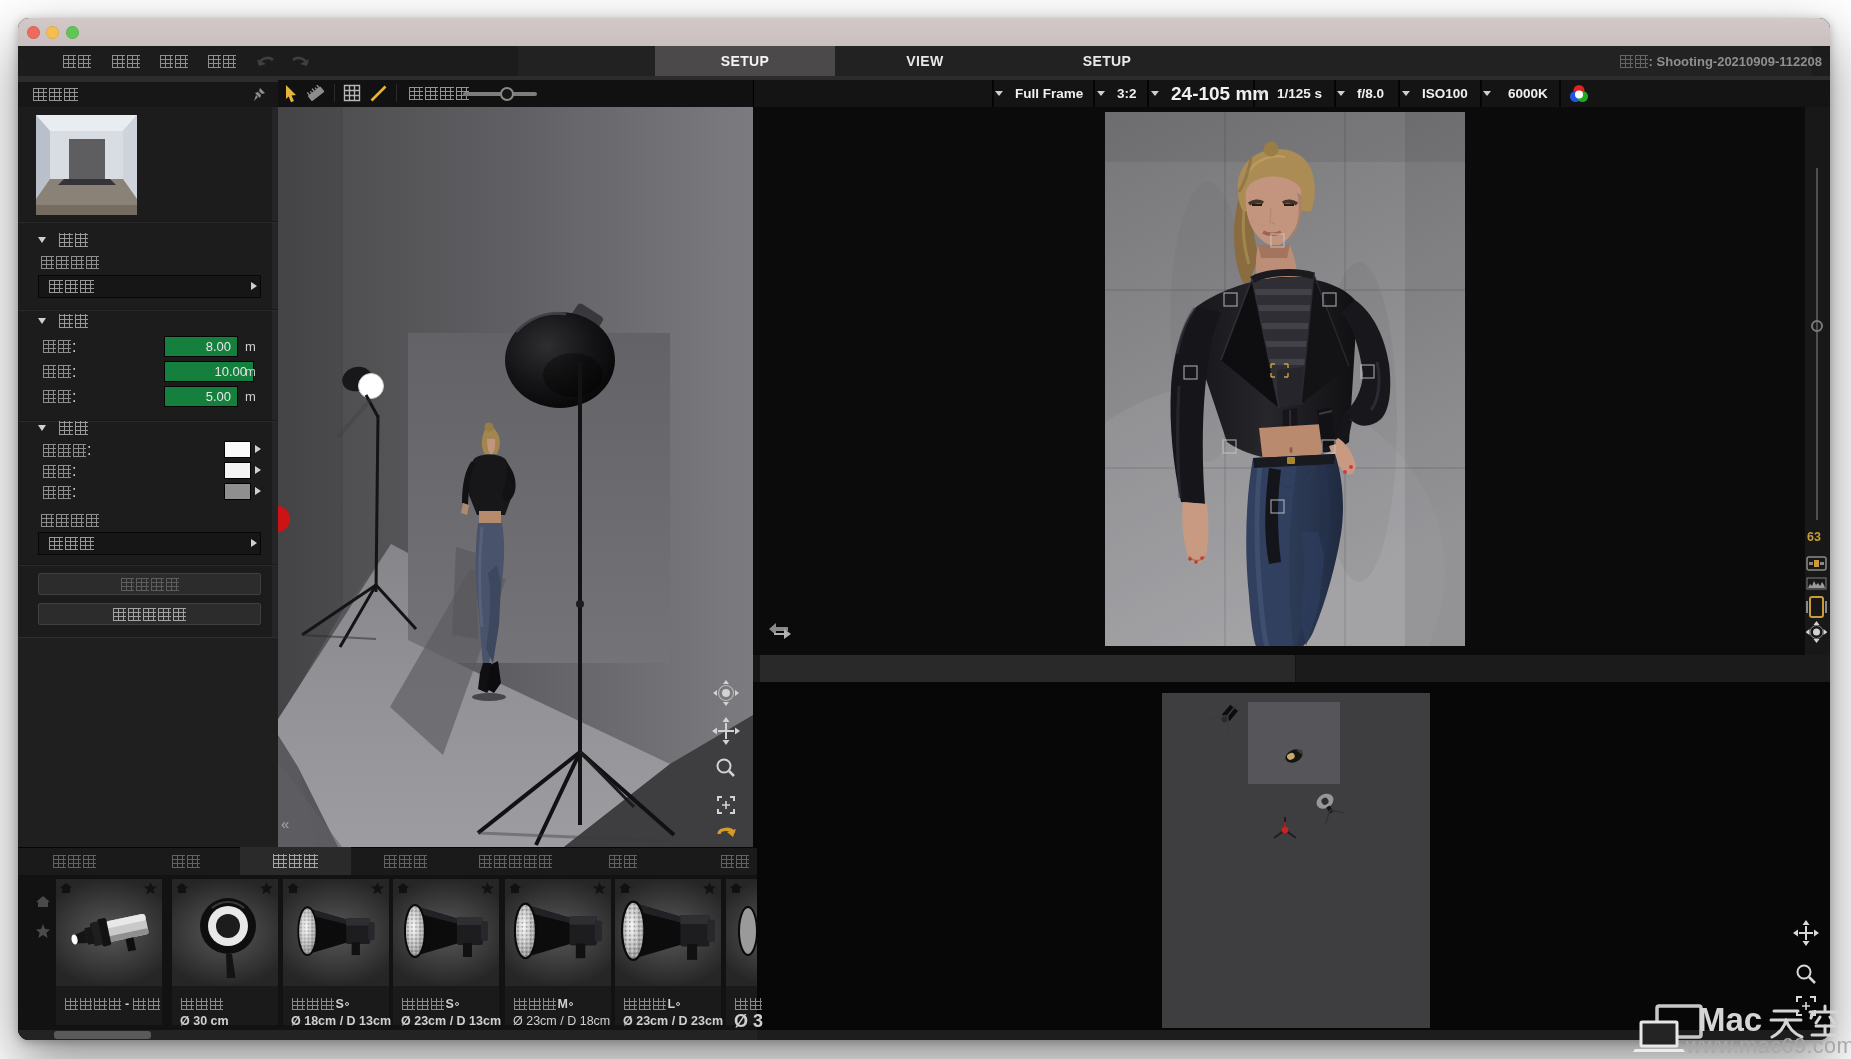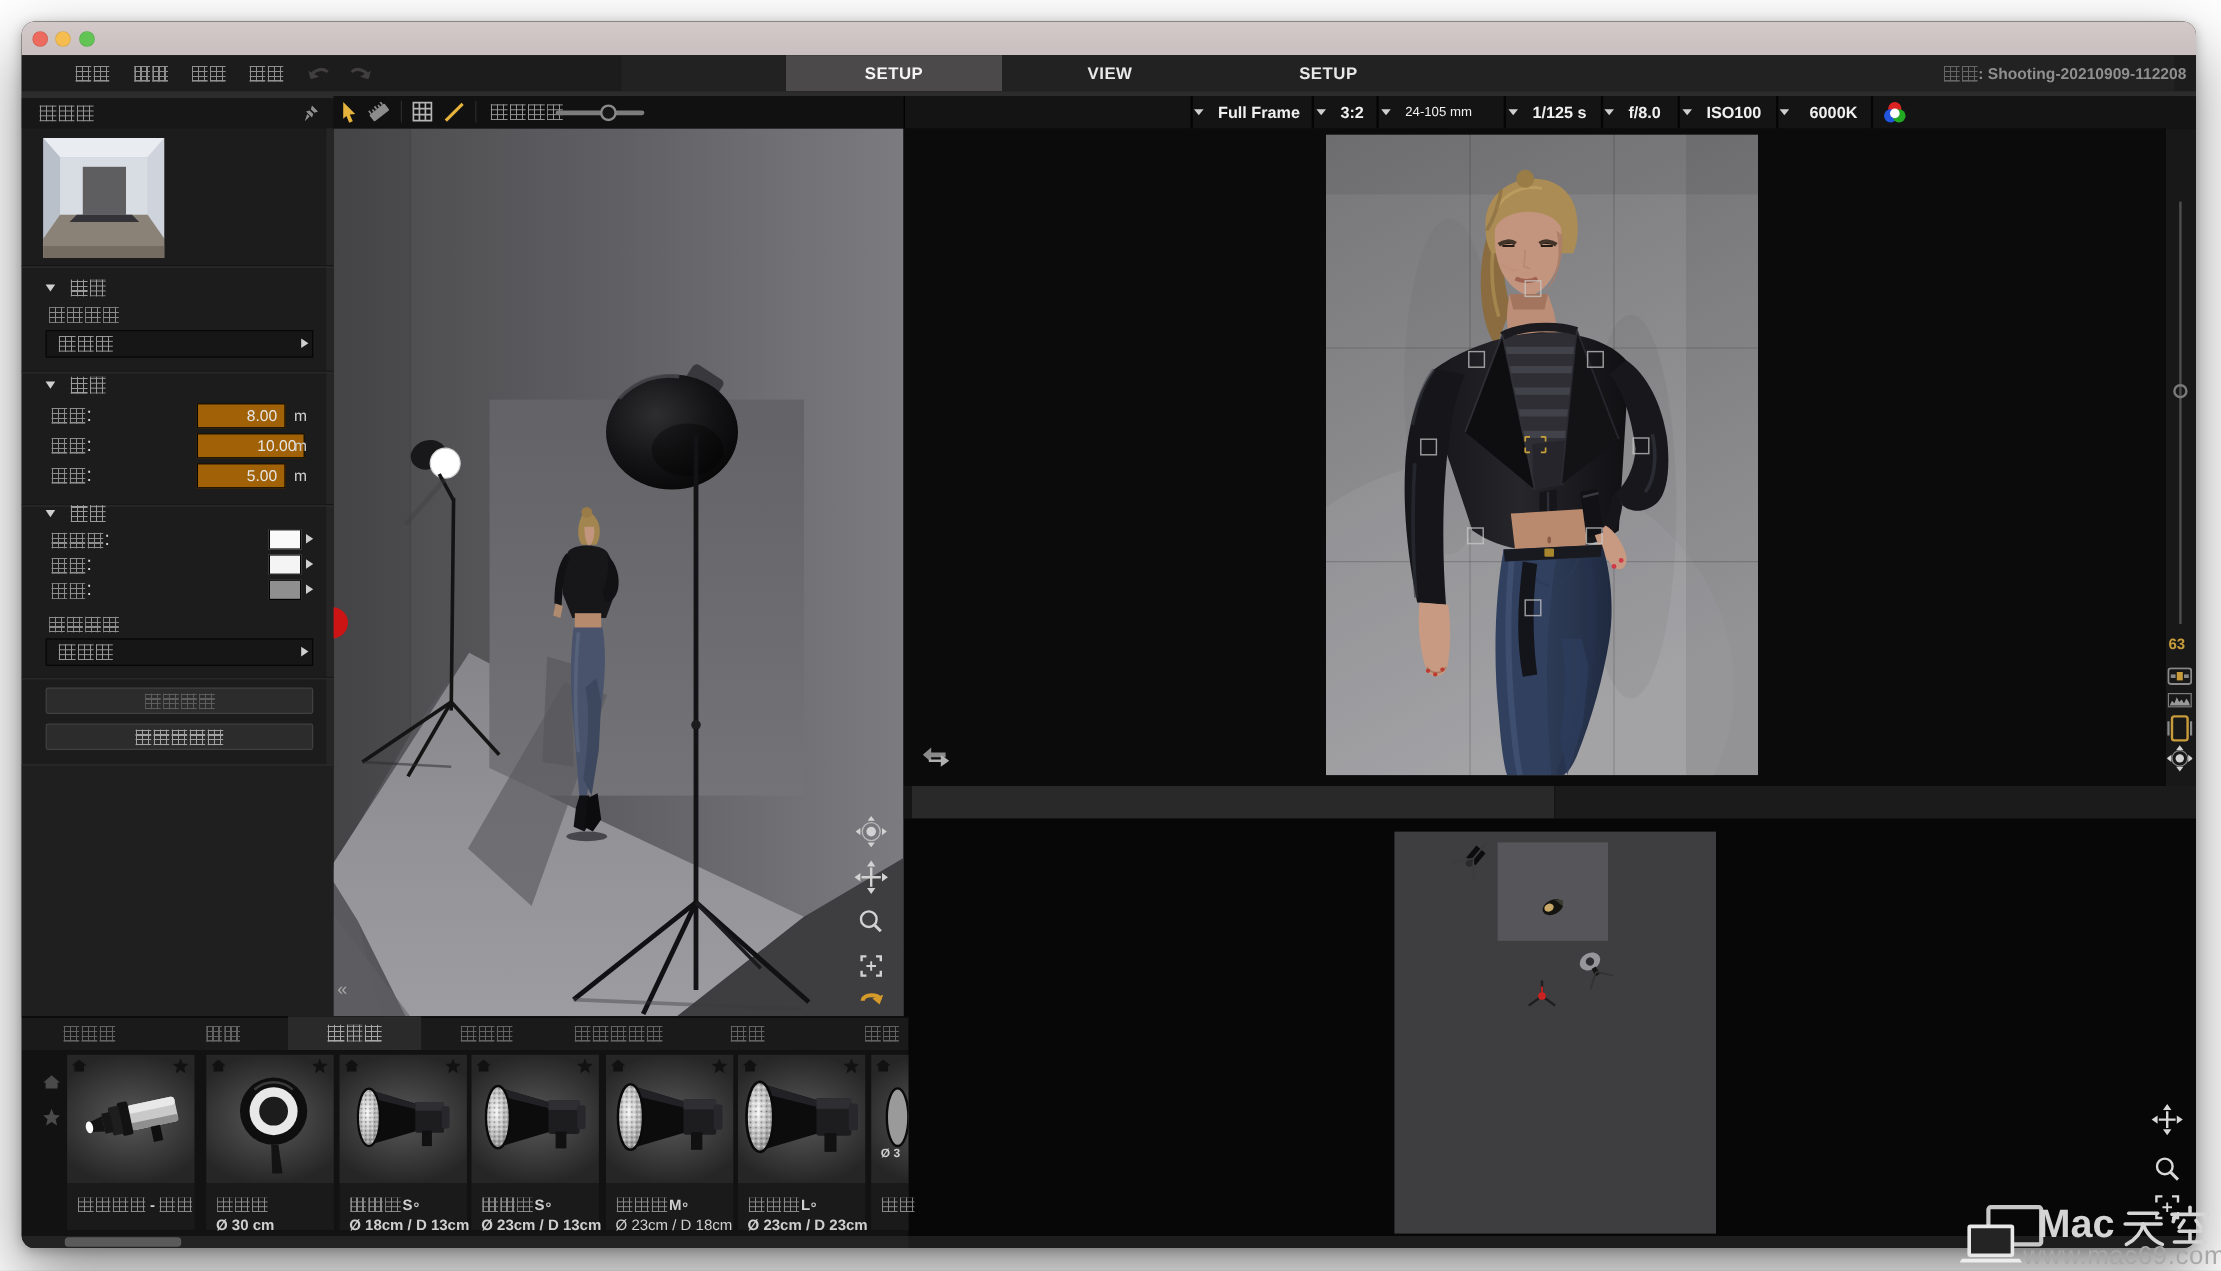--- a/index.html
+++ b/index.html
@@ -1,21 +1,21 @@
 <!DOCTYPE html>
 <html><head><meta charset="utf-8"><style>
 *{margin:0;padding:0;box-sizing:border-box}
 html,body{width:1851px;height:1059px;overflow:hidden;background:#fff;font-family:"Liberation Sans",sans-serif}
 #win{position:absolute;left:18px;top:18px;width:1812px;height:1022px;border-radius:11px;overflow:hidden;background:#141414;box-shadow:0 22px 55px rgba(0,0,0,.45),0 2px 10px rgba(0,0,0,.25)}
 .a{position:absolute}
 .t{position:absolute;display:flex;align-items:center;white-space:nowrap}
 .g{display:inline-block;margin:0 1px;background:repeating-linear-gradient(0deg,currentColor 0 1px,transparent 1px 4px),repeating-linear-gradient(90deg,currentColor 0 1px,transparent 1px 5px);opacity:.62}
 .tri-d{width:0;height:0;border-left:4.5px solid transparent;border-right:4.5px solid transparent;border-top:6px solid #cfcfcf}
 .tri-r{width:0;height:0;border-top:4.5px solid transparent;border-bottom:4.5px solid transparent;border-left:6px solid #cfcfcf}
-.inp{position:absolute;background:#a16207;border:1px solid #040404;color:#e6e6e6;font-size:13px;display:flex;align-items:center;justify-content:flex-end;padding-right:6px}
+.inp{position:absolute;background:#15803d;border:1px solid #040404;color:#e6e6e6;font-size:13px;display:flex;align-items:center;justify-content:flex-end;padding-right:6px}
 .dd{position:absolute;background:#161616;border:1px solid #070707;box-shadow:inset 0 0 0 1px #2a2a2a00}
 .btn{position:absolute;background:#2d2c2c;border:1px solid #414040;border-radius:2px;display:flex;align-items:center;justify-content:center}
 .sep{position:absolute;left:0;width:260px;height:2px;background:linear-gradient(#101010,#333)}
 </style></head><body>
 <div id="win">
 
 <div class="a" style="left:0;top:0;width:1812px;height:28px;background:linear-gradient(#d2c9c8,#c8bfbe)"></div>
 <div class="a" style="left:9px;top:8px;width:13px;height:13px;border-radius:50%;background:#ed6a5e;box-shadow:inset 0 0 0 .5px rgba(0,0,0,.15)"></div>
 <div class="a" style="left:28px;top:8px;width:13px;height:13px;border-radius:50%;background:#f5bd4f;box-shadow:inset 0 0 0 .5px rgba(0,0,0,.15)"></div>
 <div class="a" style="left:48px;top:8px;width:13px;height:13px;border-radius:50%;background:#61c454;box-shadow:inset 0 0 0 .5px rgba(0,0,0,.15)"></div>
@@ -289,21 +289,21 @@
     <div class="a" style="left:1235px;top:62px;width:2px;height:27px;background:#050505"></div>
     <div class="a" style="left:1316px;top:62px;width:2px;height:27px;background:#050505"></div>
     <div class="a" style="left:1380px;top:62px;width:2px;height:27px;background:#050505"></div>
     <div class="a" style="left:1462px;top:62px;width:2px;height:27px;background:#050505"></div>
     <div class="a" style="left:1541px;top:62px;width:2px;height:27px;background:#050505"></div>
     <div class="a" style="left:977px;top:73px;width:0;height:0;border-left:4px solid transparent;border-right:4px solid transparent;border-top:5px solid #cfcfcf"></div>
     <div class="t" style="left:997px;top:62px;height:27px;color:#f0f0f0;font-size:13.5px;font-weight:bold">Full Frame</div>
     <div class="a" style="left:1079px;top:73px;width:0;height:0;border-left:4px solid transparent;border-right:4px solid transparent;border-top:5px solid #cfcfcf"></div>
     <div class="t" style="left:1099px;top:62px;height:27px;color:#f0f0f0;font-size:13.5px;font-weight:bold">3:2</div>
     <div class="a" style="left:1133px;top:73px;width:0;height:0;border-left:4px solid transparent;border-right:4px solid transparent;border-top:5px solid #cfcfcf"></div>
-    <div class="t" style="left:1153px;top:62px;height:27px;color:#f0f0f0;font-size:11px;font-weight:normal">24-105 mm</div>
+    <div class="t" style="left:1153px;top:62px;height:27px;color:#f0f0f0;font-size:19px;font-weight:bold">24-105 mm</div>
     <div class="a" style="left:1239px;top:73px;width:0;height:0;border-left:4px solid transparent;border-right:4px solid transparent;border-top:5px solid #cfcfcf"></div>
     <div class="t" style="left:1259px;top:62px;height:27px;color:#f0f0f0;font-size:13.5px;font-weight:bold">1/125 s</div>
     <div class="a" style="left:1319px;top:73px;width:0;height:0;border-left:4px solid transparent;border-right:4px solid transparent;border-top:5px solid #cfcfcf"></div>
     <div class="t" style="left:1339px;top:62px;height:27px;color:#f0f0f0;font-size:13.5px;font-weight:bold">f/8.0</div>
     <div class="a" style="left:1384px;top:73px;width:0;height:0;border-left:4px solid transparent;border-right:4px solid transparent;border-top:5px solid #cfcfcf"></div>
     <div class="t" style="left:1404px;top:62px;height:27px;color:#f0f0f0;font-size:13.5px;font-weight:bold">ISO100</div>
     <div class="a" style="left:1465px;top:73px;width:0;height:0;border-left:4px solid transparent;border-right:4px solid transparent;border-top:5px solid #cfcfcf"></div>
     <div class="t" style="left:1490px;top:62px;height:27px;color:#f0f0f0;font-size:13.5px;font-weight:bold">6000K</div>
     <svg class="a" style="left:1548px;top:63px" width="26" height="26" viewBox="0 0 26 26">
 <circle cx="13" cy="9.5" r="5.5" fill="#dd2222"></circle>
@@ -761,21 +761,21 @@
       <i class="g" style="width:12.5px;height:12.5px"></i>
       <i class="g" style="width:12.5px;height:12.5px"></i>
       <span style="margin-left:1px">L</span>
       <span style="display:inline-block;width:4px;height:4px;border:1px solid #cfcfcf;border-radius:50%;margin-left:1px;vertical-align:baseline"></span>
     </div>
     <div class="t" style="left:605px;top:995px;height:16px;color:#cfcfcf;font-size:12.5px;font-weight:bold">Ø 23cm / D 23cm</div>
     <div class="t" style="left:716px;top:978px;height:16px;color:#cfcfcf;font-size:12.5px;font-weight:bold">
       <i class="g" style="width:12.5px;height:12.5px"></i>
       <i class="g" style="width:12.5px;height:12.5px"></i>
     </div>
-    <div class="t" style="left:716px;top:935px;height:16px;color:#cfcfcf;font-size:10px;font-weight:bold">Ø 3</div>
+    <div class="t" style="left:716px;top:995px;height:16px;color:#cfcfcf;font-size:18px;font-weight:bold">Ø 3</div>
     <div class="a" style="left:0;top:1012px;width:1812px;height:10px;background:#1e1d1d"></div>
     <div class="a" style="left:0;top:1012px;width:739px;height:10px;background:#242323"></div>
     <div class="a" style="left:36px;top:1013px;width:97px;height:8px;background:#5a5a5a;border-radius:3px"></div>
   </div>
 <svg class="a" style="left:1630px;top:1002px;z-index:50" width="76" height="54" viewBox="0 0 76 54">
 <rect x="27" y="4" width="44" height="31" rx="2" fill="none" stroke="#d2d2d2" stroke-width="3.5" opacity=".95"></rect>
 <rect x="11" y="20" width="36" height="24" rx="1" fill="#242424" stroke="#e8e8e8" stroke-width="3"></rect>
 <path d="M5 47 H53 L55 50 H3 Z" fill="#ececec"></path>
 </svg>
 <div class="t" style="left:1698px;top:1002px;height:36px;color:#d5d5d5;font-size:33px;font-weight:bold;z-index:50">Mac</div>

